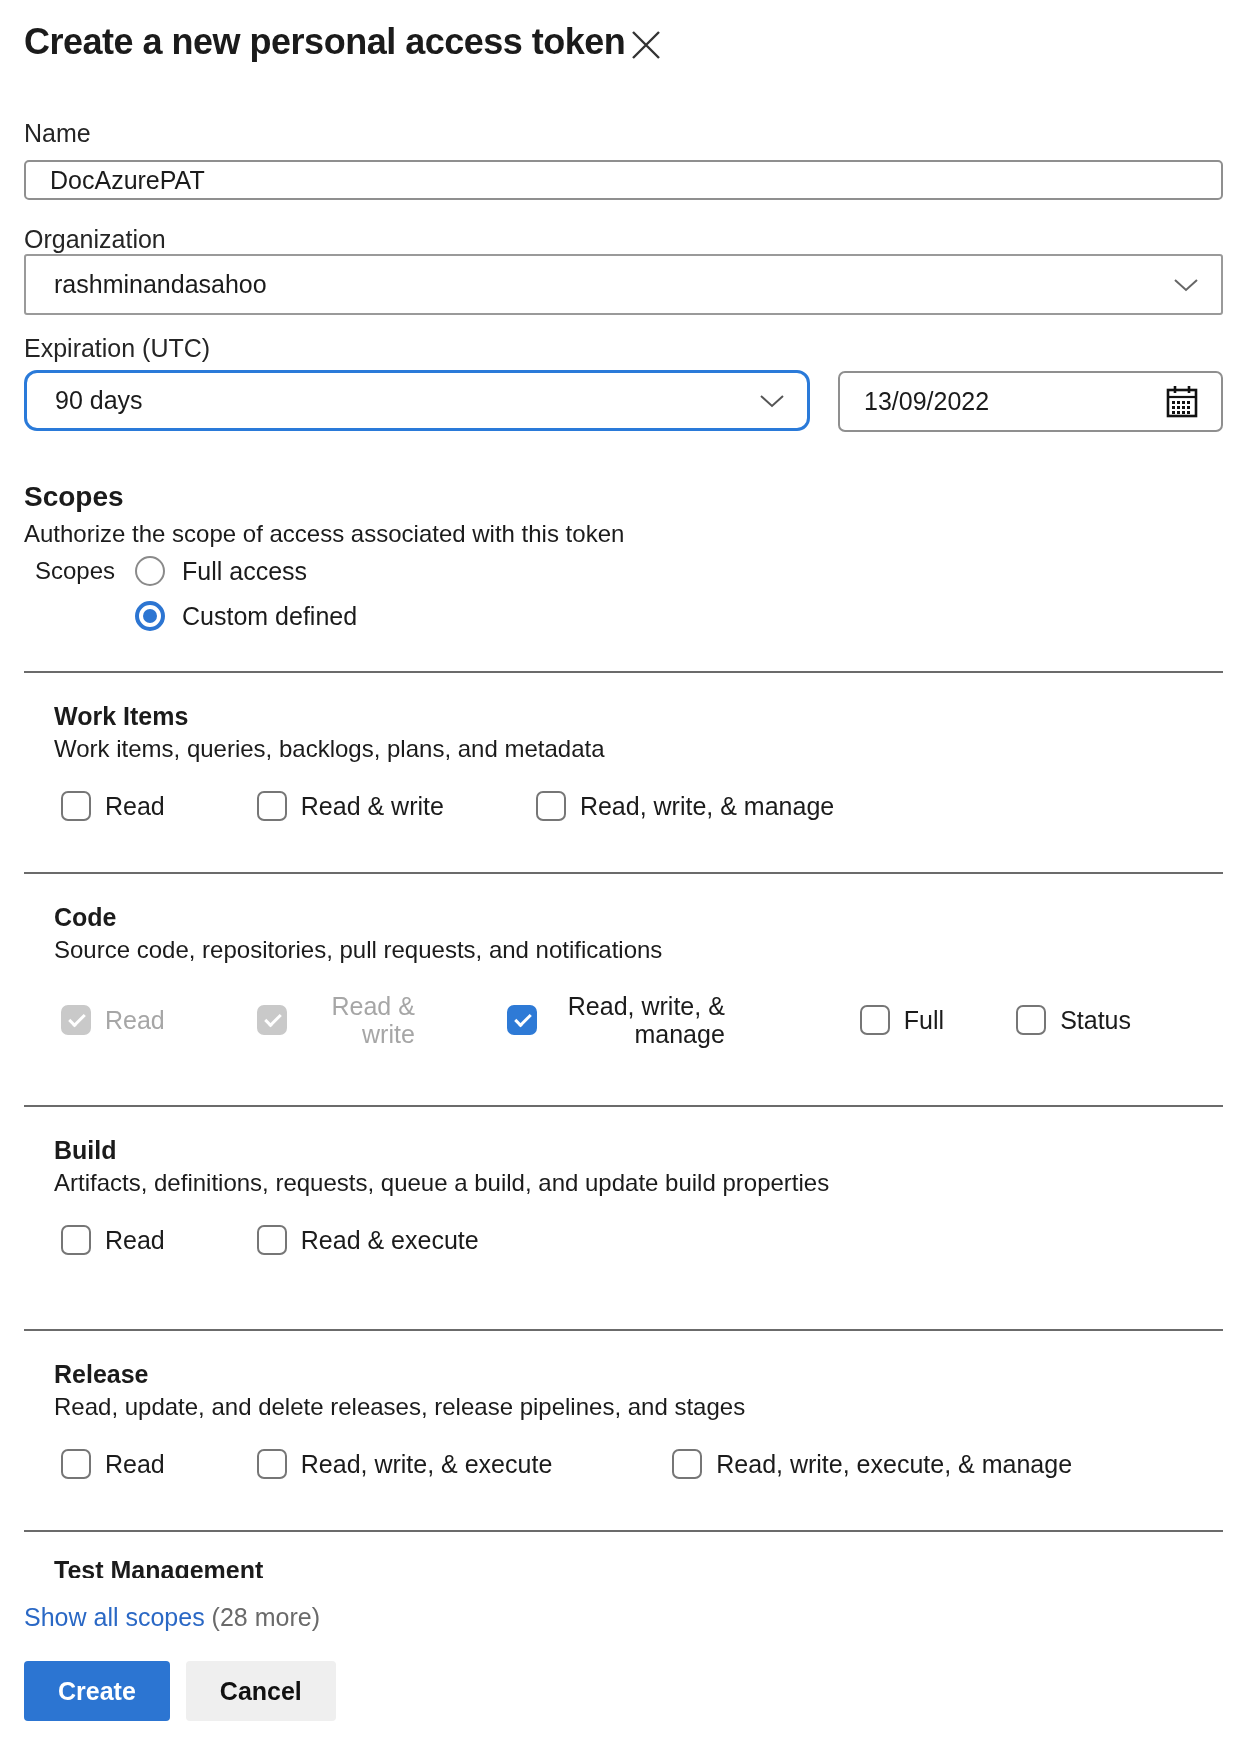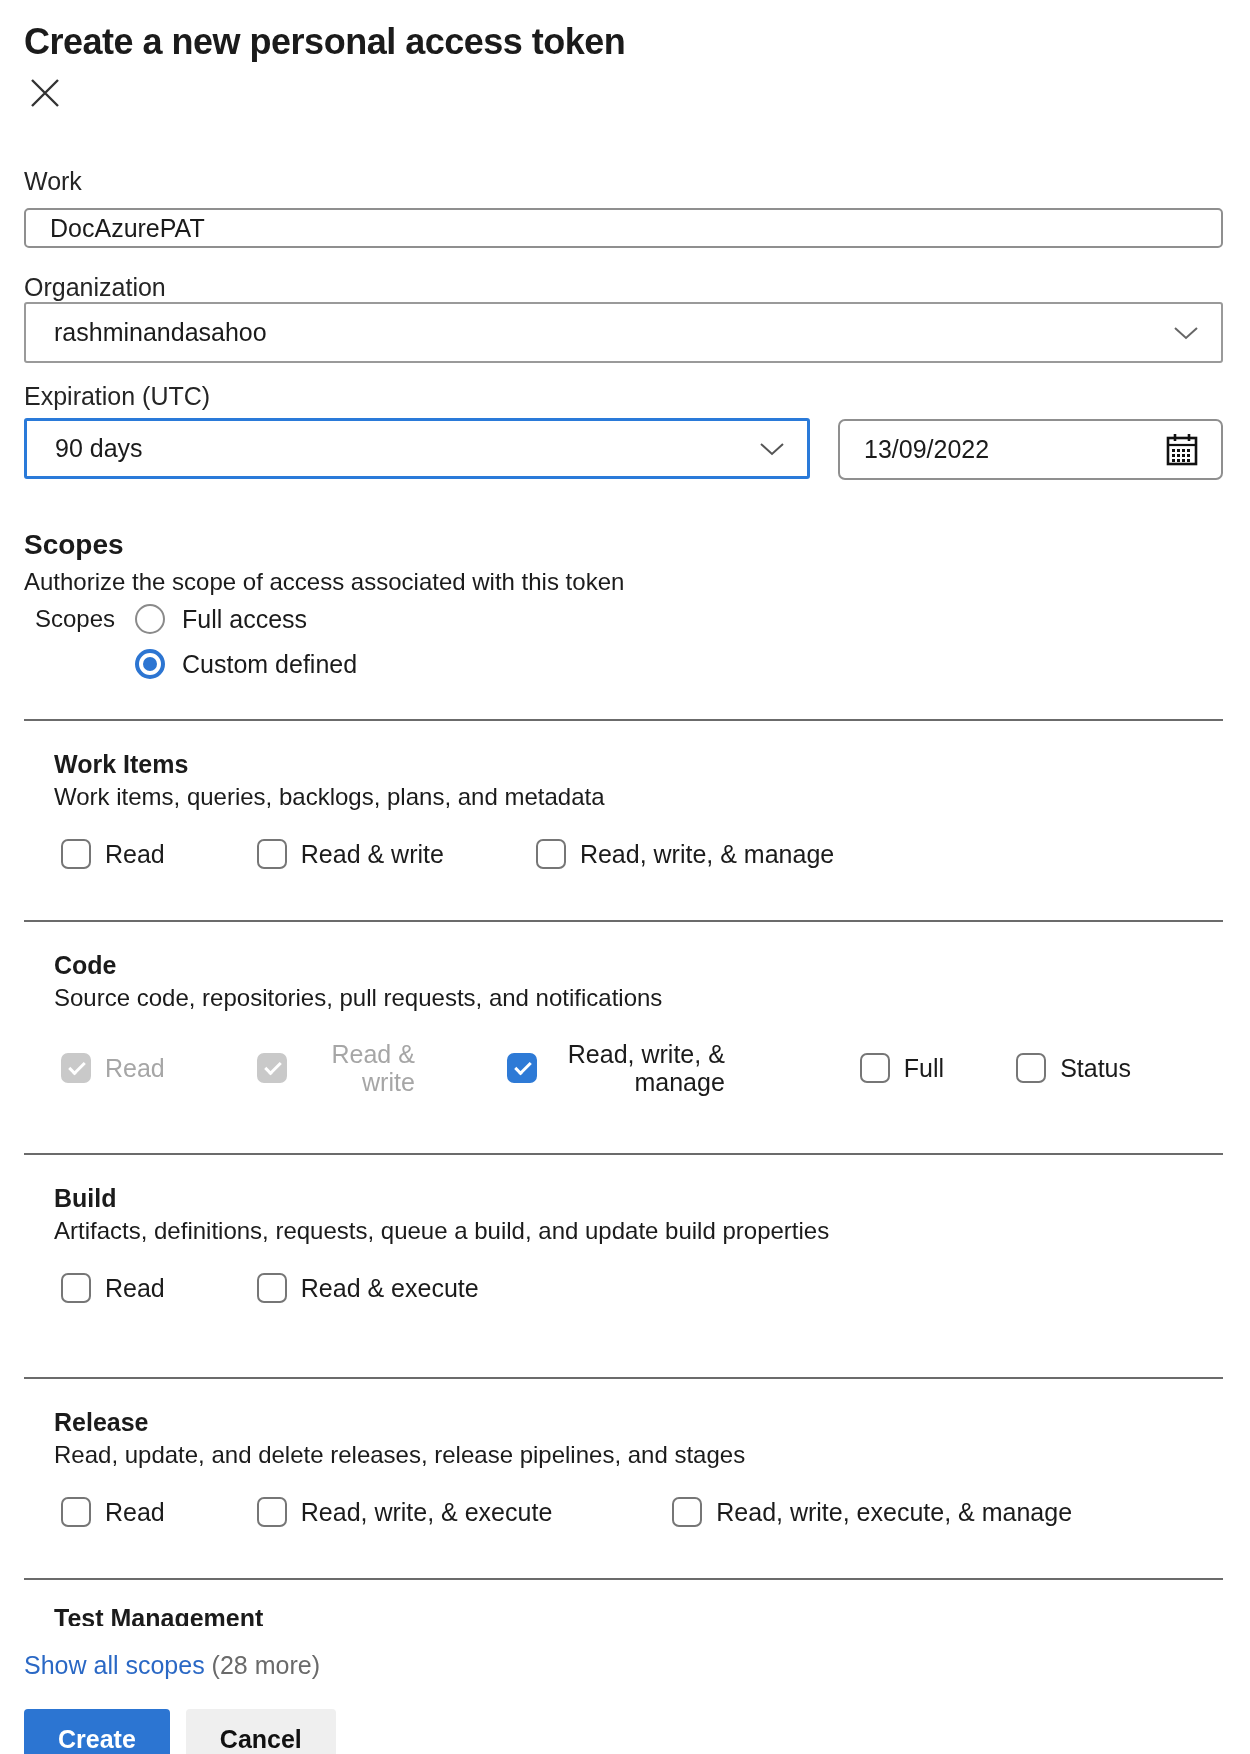--- a/index.html
+++ b/index.html
@@ -17,37 +17,37 @@
   }
   *{box-sizing:border-box;}
   html,body{margin:0;padding:0;}
   body{
     width:1250px;height:1754px;background:#ffffff;overflow:hidden;
     font-family:"Liberation Sans","DejaVu Sans",sans-serif;color:var(--text);
   }
   .dialog{padding:18px 27px 0 24px;}
 
   
-  .dlg-header{display:flex;align-items:flex-start;flex-direction:column;}
+  .dlg-header{display:flex;align-items:flex-start;}
   .dlg-title{font-size:36px;font-weight:700;letter-spacing:-0.5px;line-height:48px;margin:0;}
   .close-btn{background:none;border:none;padding:2px;margin:6px 8px 0 0;cursor:pointer;line-height:0;}
 
   
   .field-label{display:block;font-size:25px;line-height:30px;margin-top:52px;color:#252525;}
   .field-label.tight{margin-top:24px;}
   .field-label.tighter{margin-top:18px;}
   .text-input{
     margin-top:12px;height:40px;width:100%;border:2px solid var(--input-border);
     border-radius:5px;display:flex;align-items:center;padding:0 24px;font-size:25px;background:#fff;
   }
   .select-input{
     height:61px;width:100%;border:2px solid #9a9a9a;border-radius:3px;background:#fff;
     display:flex;align-items:center;justify-content:space-between;padding:0 22px 0 28px;font-size:25px;
   }
-  .select-input.focused{border:3px solid var(--focus);border-radius:3px;}
+  .select-input.focused{border:3px solid var(--focus);border-radius:13px;}
   .exp-row{display:flex;gap:28px;margin-top:7px;}
   .exp-row .select-input{width:786px;flex:none;}
   .date-input{
     flex:1;height:61px;margin-top:1px;border:2px solid var(--input-border);border-radius:7px;background:#fff;
     display:flex;align-items:center;justify-content:space-between;padding:0 20px 0 24px;font-size:25px;
   }
   .cal-btn{background:none;border:none;padding:0;line-height:0;cursor:pointer;}
 
   
   .scopes-heading{font-size:28px;font-weight:700;line-height:34px;margin:48px 0 0 0;}
@@ -113,21 +113,21 @@
     <h1 class="dlg-title">Create a new personal access token</h1>
     <button class="close-btn">
       <span>
         <svg width="38" height="38" viewBox="0 0 38 38">
             <path d="M6 6 L32 32 M32 6 L6 32" stroke="#333" stroke-width="2.4" fill="none"></path>
           </svg>
       </span>
     </button>
   </div>
 
-  <label class="field-label">Work</label>
+  <label class="field-label">Name</label>
   <div class="text-input">
     <span>DocAzurePAT</span>
   </div>
 
   <label class="field-label tight">Organization</label>
   <div class="select-input">
     <span>rashminandasahoo</span>
     <span>
       <svg width="26" height="16" viewBox="0 0 26 16">
           <polyline points="2,3 13,13 24,3" fill="none" stroke="#666" stroke-width="2"></polyline>

